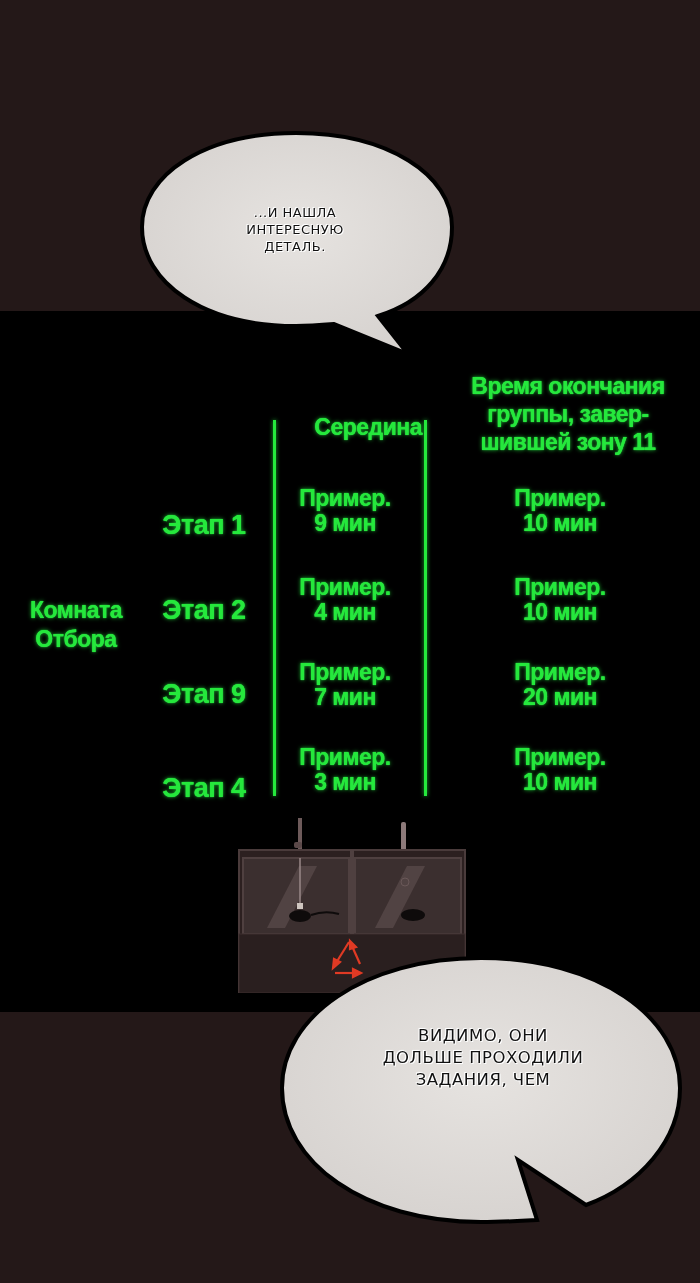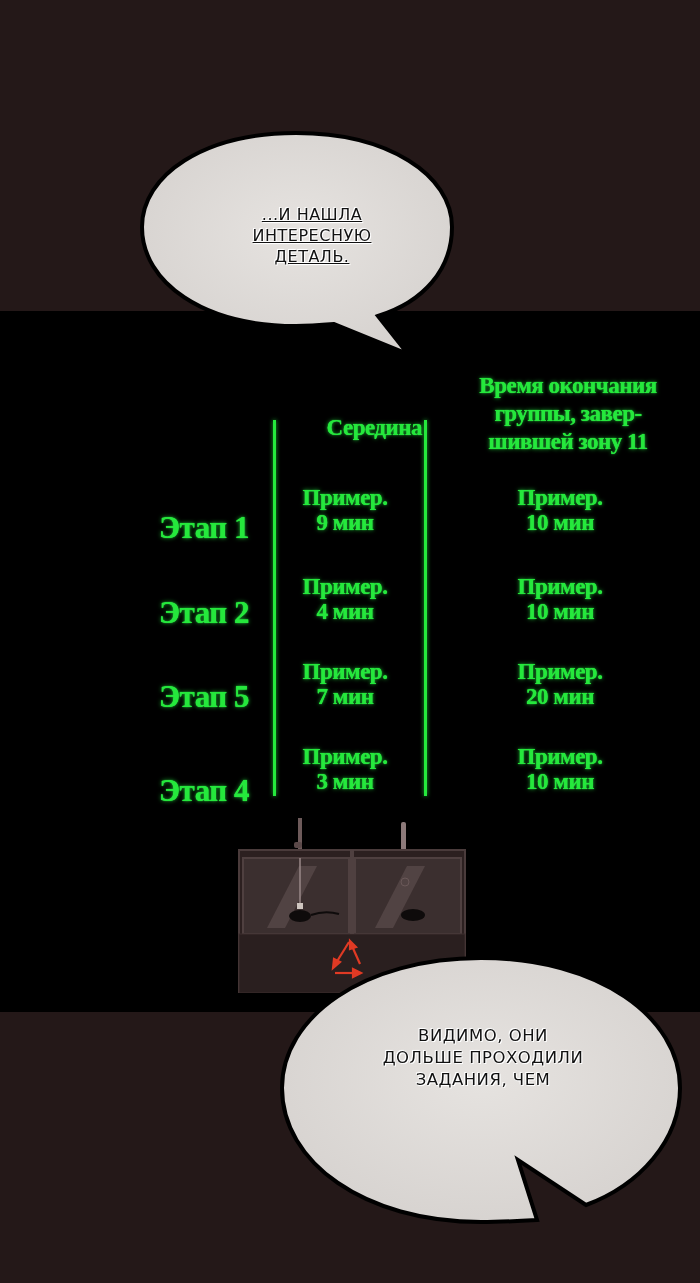--- a/index.html
+++ b/index.html
@@ -20,43 +20,43 @@
       color: #111;
       text-align: center;
       line-height: 1.32;
       letter-spacing: 0.5px;
       text-transform: uppercase;
       text-shadow: 0 0 2px #fff, 0 0 2px #fff, 1px 1px 0 #fff, -1px -1px 0 #fff;
     }
     .bubble-text span { display: block; }
 
     .bubble-top { left: 138px; top: 130px; width: 320px; height: 240px; }
-    .bubble-top .bubble-text { left: 79px; top: 74px; width: 190px; font-size: 16px; text-decoration: underline; }
+    .bubble-top .bubble-text { left: 62px; top: 74px; width: 190px; font-size: 13px; }
 
     .bubble-bottom { left: 278px; top: 955px; width: 410px; height: 330px; }
     .bubble-bottom .bubble-text { left: 60px; top: 70px; width: 290px; font-size: 16.5px; }
 
     
     .grn {
       position: absolute;
-      font-family: Liberation Serif, serif;
+      font-family: Liberation Sans, sans-serif;
       font-weight: bold;
       color: #25e83c;
       text-align: center;
       text-shadow: 0 0 4px rgba(40, 255, 70, 0.7), 0 0 1px #3aff55;
       letter-spacing: -0.5px;
       line-height: 1.18;
     }
     .grn span { display: block; }
     .vline { position: absolute; width: 3px; background: #25e83c; box-shadow: 0 0 4px rgba(40,255,70,0.7); }
 
     .hdr-right { left: 436px; top: 372px; width: 264px; font-size: 23px; line-height: 1.22; }
     .hdr-mid { left: 282px; top: 414px; width: 140px; font-size: 23px; text-align: right; }
     .room { left: 12px; top: 596px; width: 128px; font-size: 23px; line-height: 1.25; }
-    .stage { font-size: 31px; width: 100px; }
+    .stage { font-size: 27px; width: 100px; }
     .cell { font-size: 23px; width: 146px; line-height: 1.08; }
 
     
     .tank { position: absolute; left: 237px; top: 818px; width: 230px; height: 175px; }
   </style>
 </head>
 <body>
 
 <div class="page">
 
@@ -91,20 +91,24 @@
   <div class="grn hdr-right">
     <span>Время окончания</span>
     <span>группы, завер-</span>
     <span>шившей зону 11</span>
   </div>
   <div class="grn hdr-mid">Середина</div>
 
   <div class="vline" style="left:273px; top:420px; height:376px;"></div>
   <div class="vline" style="left:424px; top:420px; height:376px;"></div>
 
+  <div class="grn room">
+    <span>Комната</span>
+    <span>Отбора</span>
+  </div>
 
   <div class="grn stage" style="left:154px; top:510px;">Этап 1</div>
   <div class="grn cell" style="left:272px; top:486px;">
     <span>Пример.</span>
     <span>9 мин</span>
   </div>
   <div class="grn cell" style="left:487px; top:486px;">
     <span>Пример.</span>
     <span>10 мин</span>
   </div>
@@ -112,21 +116,21 @@
   <div class="grn stage" style="left:154px; top:595px;">Этап 2</div>
   <div class="grn cell" style="left:272px; top:575px;">
     <span>Пример.</span>
     <span>4 мин</span>
   </div>
   <div class="grn cell" style="left:487px; top:575px;">
     <span>Пример.</span>
     <span>10 мин</span>
   </div>
 
-  <div class="grn stage" style="left:154px; top:679px;">Этап 5</div>
+  <div class="grn stage" style="left:154px; top:679px;">Этап 9</div>
   <div class="grn cell" style="left:272px; top:660px;">
     <span>Пример.</span>
     <span>7 мин</span>
   </div>
   <div class="grn cell" style="left:487px; top:660px;">
     <span>Пример.</span>
     <span>20 мин</span>
   </div>
 
   <div class="grn stage" style="left:154px; top:765px;margin-top:8px;">Этап 4</div>

